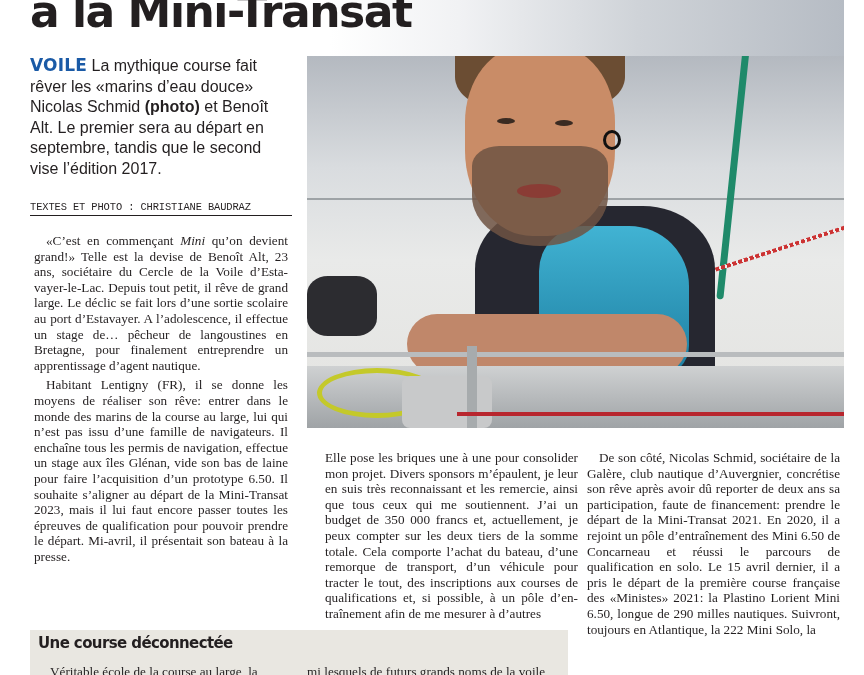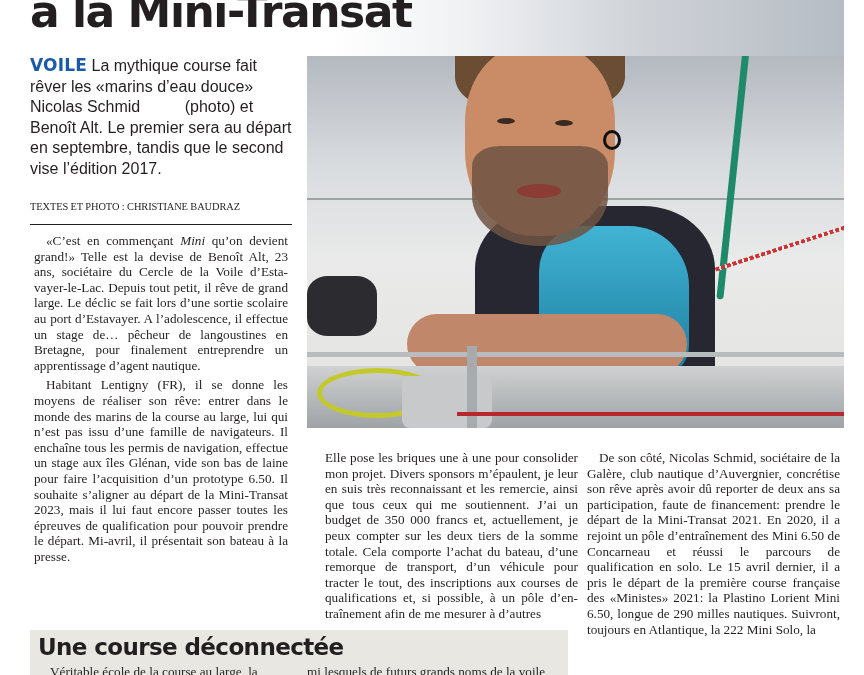--- a/index.html
+++ b/index.html
@@ -49,25 +49,25 @@
   
   .lede {
     position: absolute; left: 30px; top: 55px; width: 262px; margin: 0;
     font-family: "Liberation Sans", sans-serif; font-size: 16px; line-height: 20.6px;
     color: #231f20;
   }
   .tag {
     color: #1a5aa6; font-family: "DejaVu Sans", sans-serif; font-weight: bold;
     font-size: 17px; letter-spacing: .2px;
   }
-  .lede b { font-weight: normal; margin-left: 40px; }
+  .lede b { font-weight: bold; }
   .byline {
     position: absolute; left: 30px; top: 200px; width: 262px;
-    font-family: Liberation Serif, serif; font-size: 10.4px; letter-spacing: -.1px;
-    border-bottom: 1.2px solid #231f20; padding-bottom: 10px; line-height: 14px;
+    font-family: Liberation Mono, monospace; font-size: 10.4px; letter-spacing: -.1px;
+    border-bottom: 1.2px solid #231f20; padding-bottom: 1px; line-height: 14px;
     color: #231f20;
   }
   
   .col {
     position: absolute; margin: 0;
     font-family: "Liberation Serif", serif; font-size: 13.2px; line-height: 15.6px;
     text-align: justify; color: #231f20; hyphens: manual;
   }
   .col p { margin: 4px; text-indent: 12px; }
   .col p.noindent { text-indent: 0; }
@@ -75,21 +75,21 @@
   .col2 { left: 321px; top: 446px; width: 261px; }
   .col3 { left: 583px; top: 446px; width: 261px; }
   .col i { font-style: italic; }
   
   .box {
     position: absolute; left: 30px; top: 630px; width: 538px; height: 60px;
     background: #e9e7e1;
   }
   .box-title {
     position: absolute; left: 8px; top: 4px; margin: 0;
-    font-family: "DejaVu Sans", sans-serif; font-weight: bold; font-size: 23px;
+    font-family: "DejaVu Sans", sans-serif; font-weight: bold; font-size: 15px;
     letter-spacing: -.6px; color: #231f20;
   }
   .box-col {
     position: absolute; top: 34px;
     font-family: "Liberation Serif", serif; font-size: 13.2px; line-height: 15.6px;
     color: #231f20; white-space: nowrap; overflow: hidden;
   }
   .box-col1 { left: 8px; width: 255px; text-indent: 12px; }
   .box-col2 { left: 277px; width: 255px; }
 </style>

